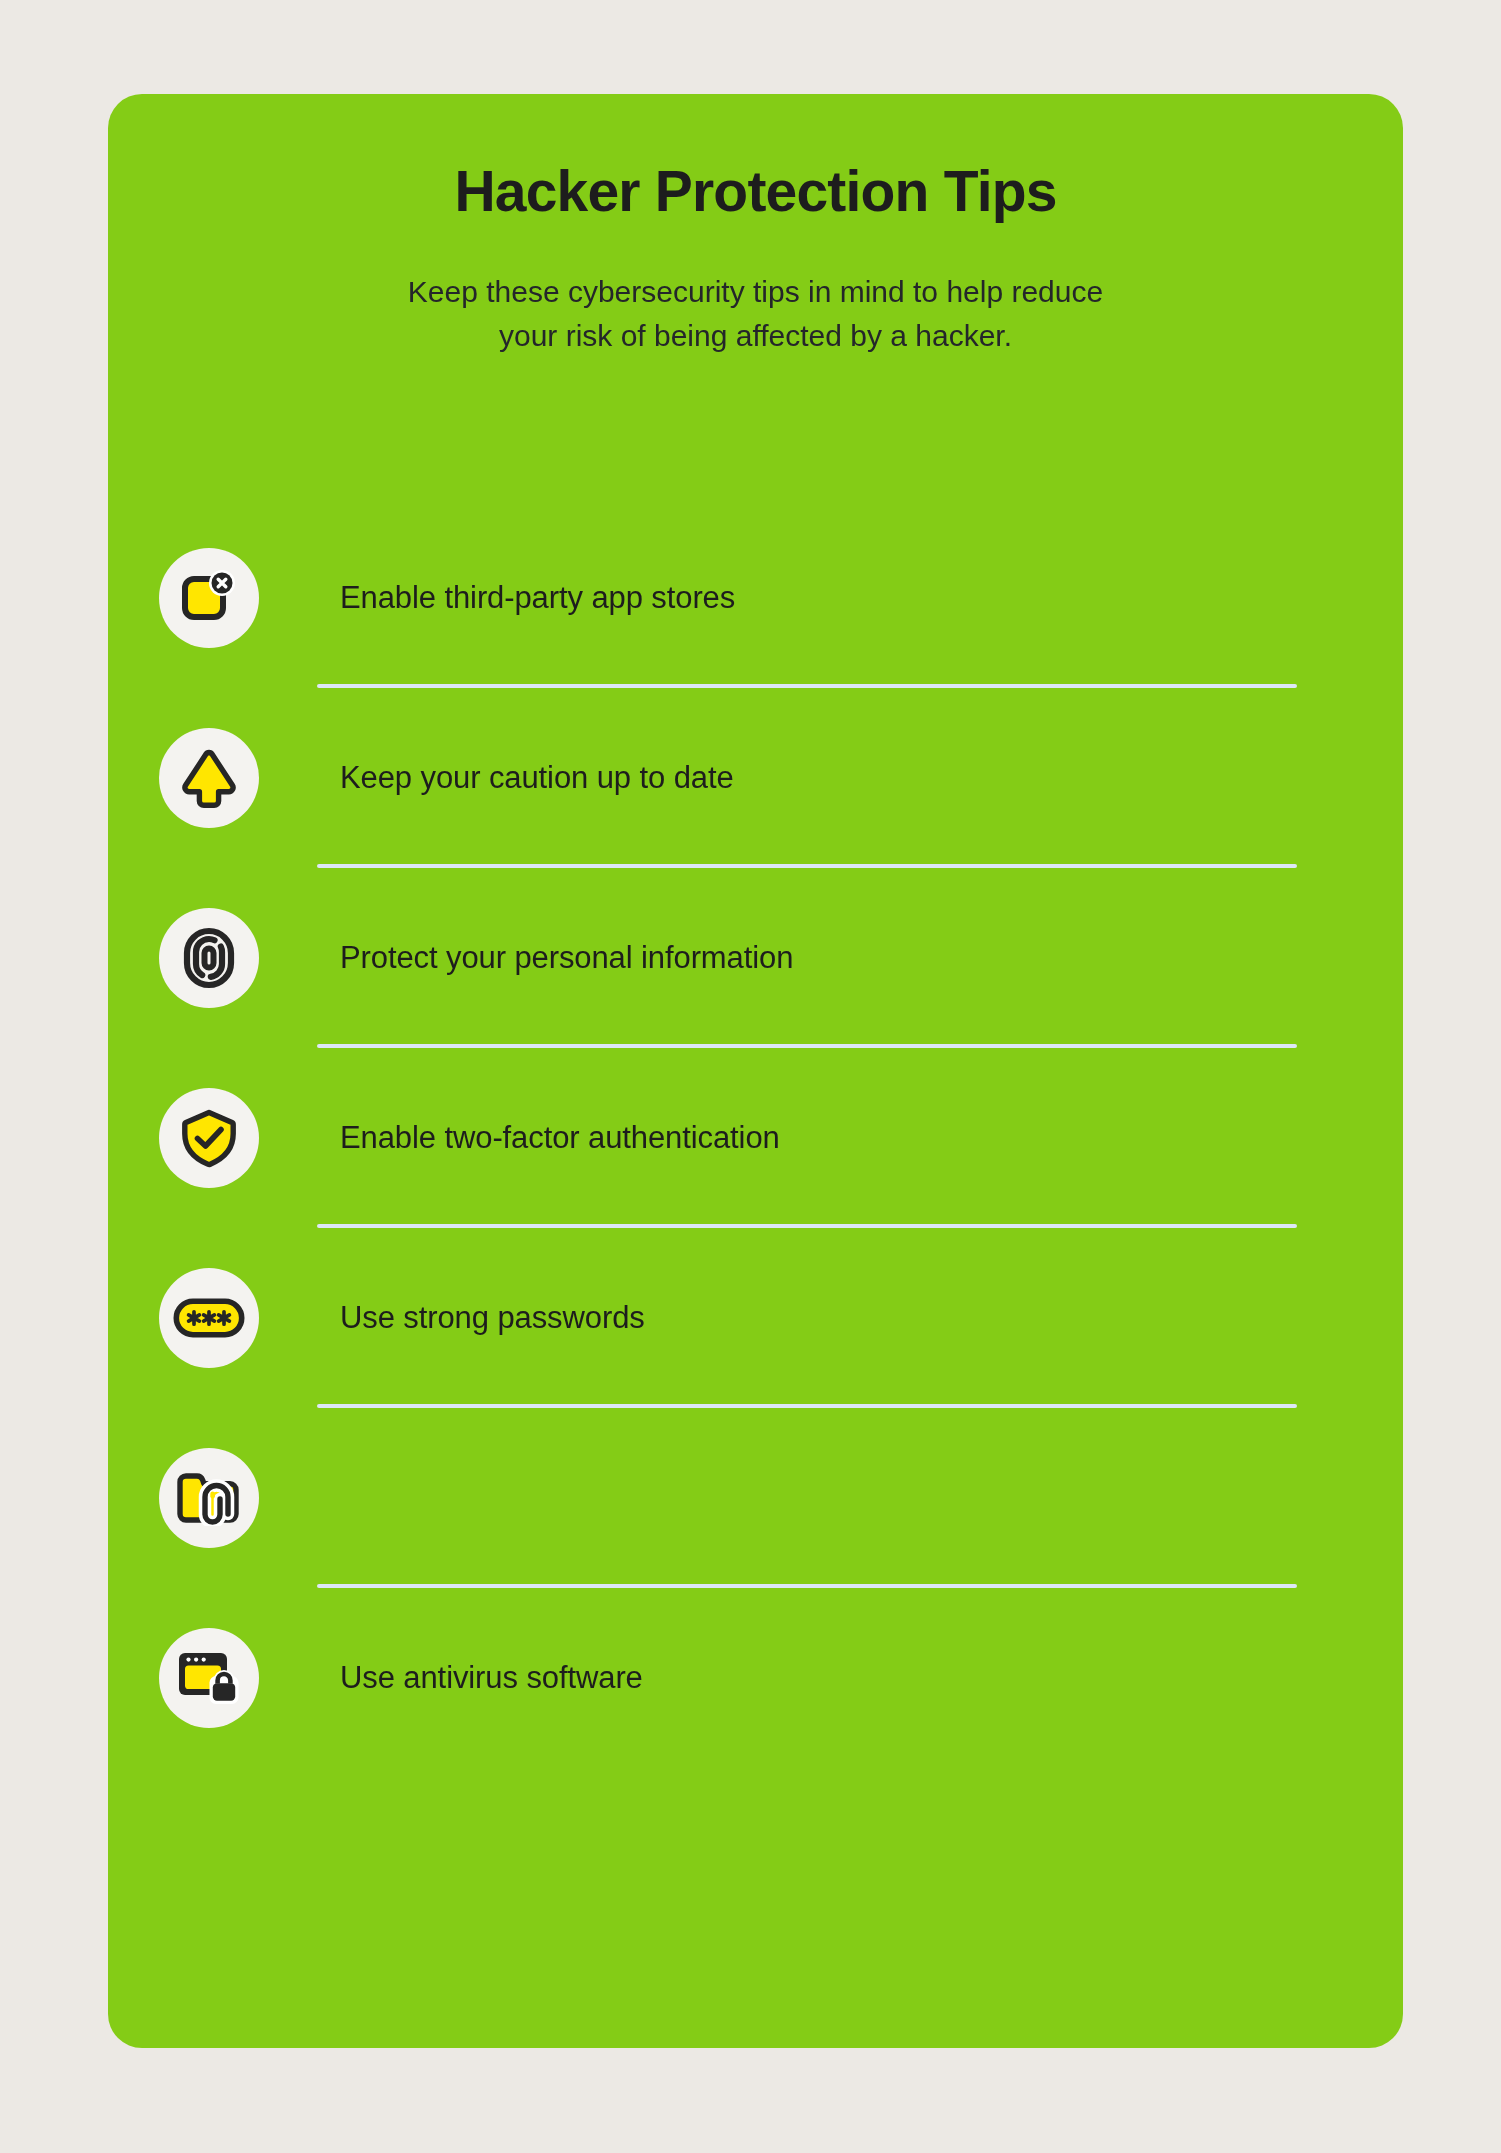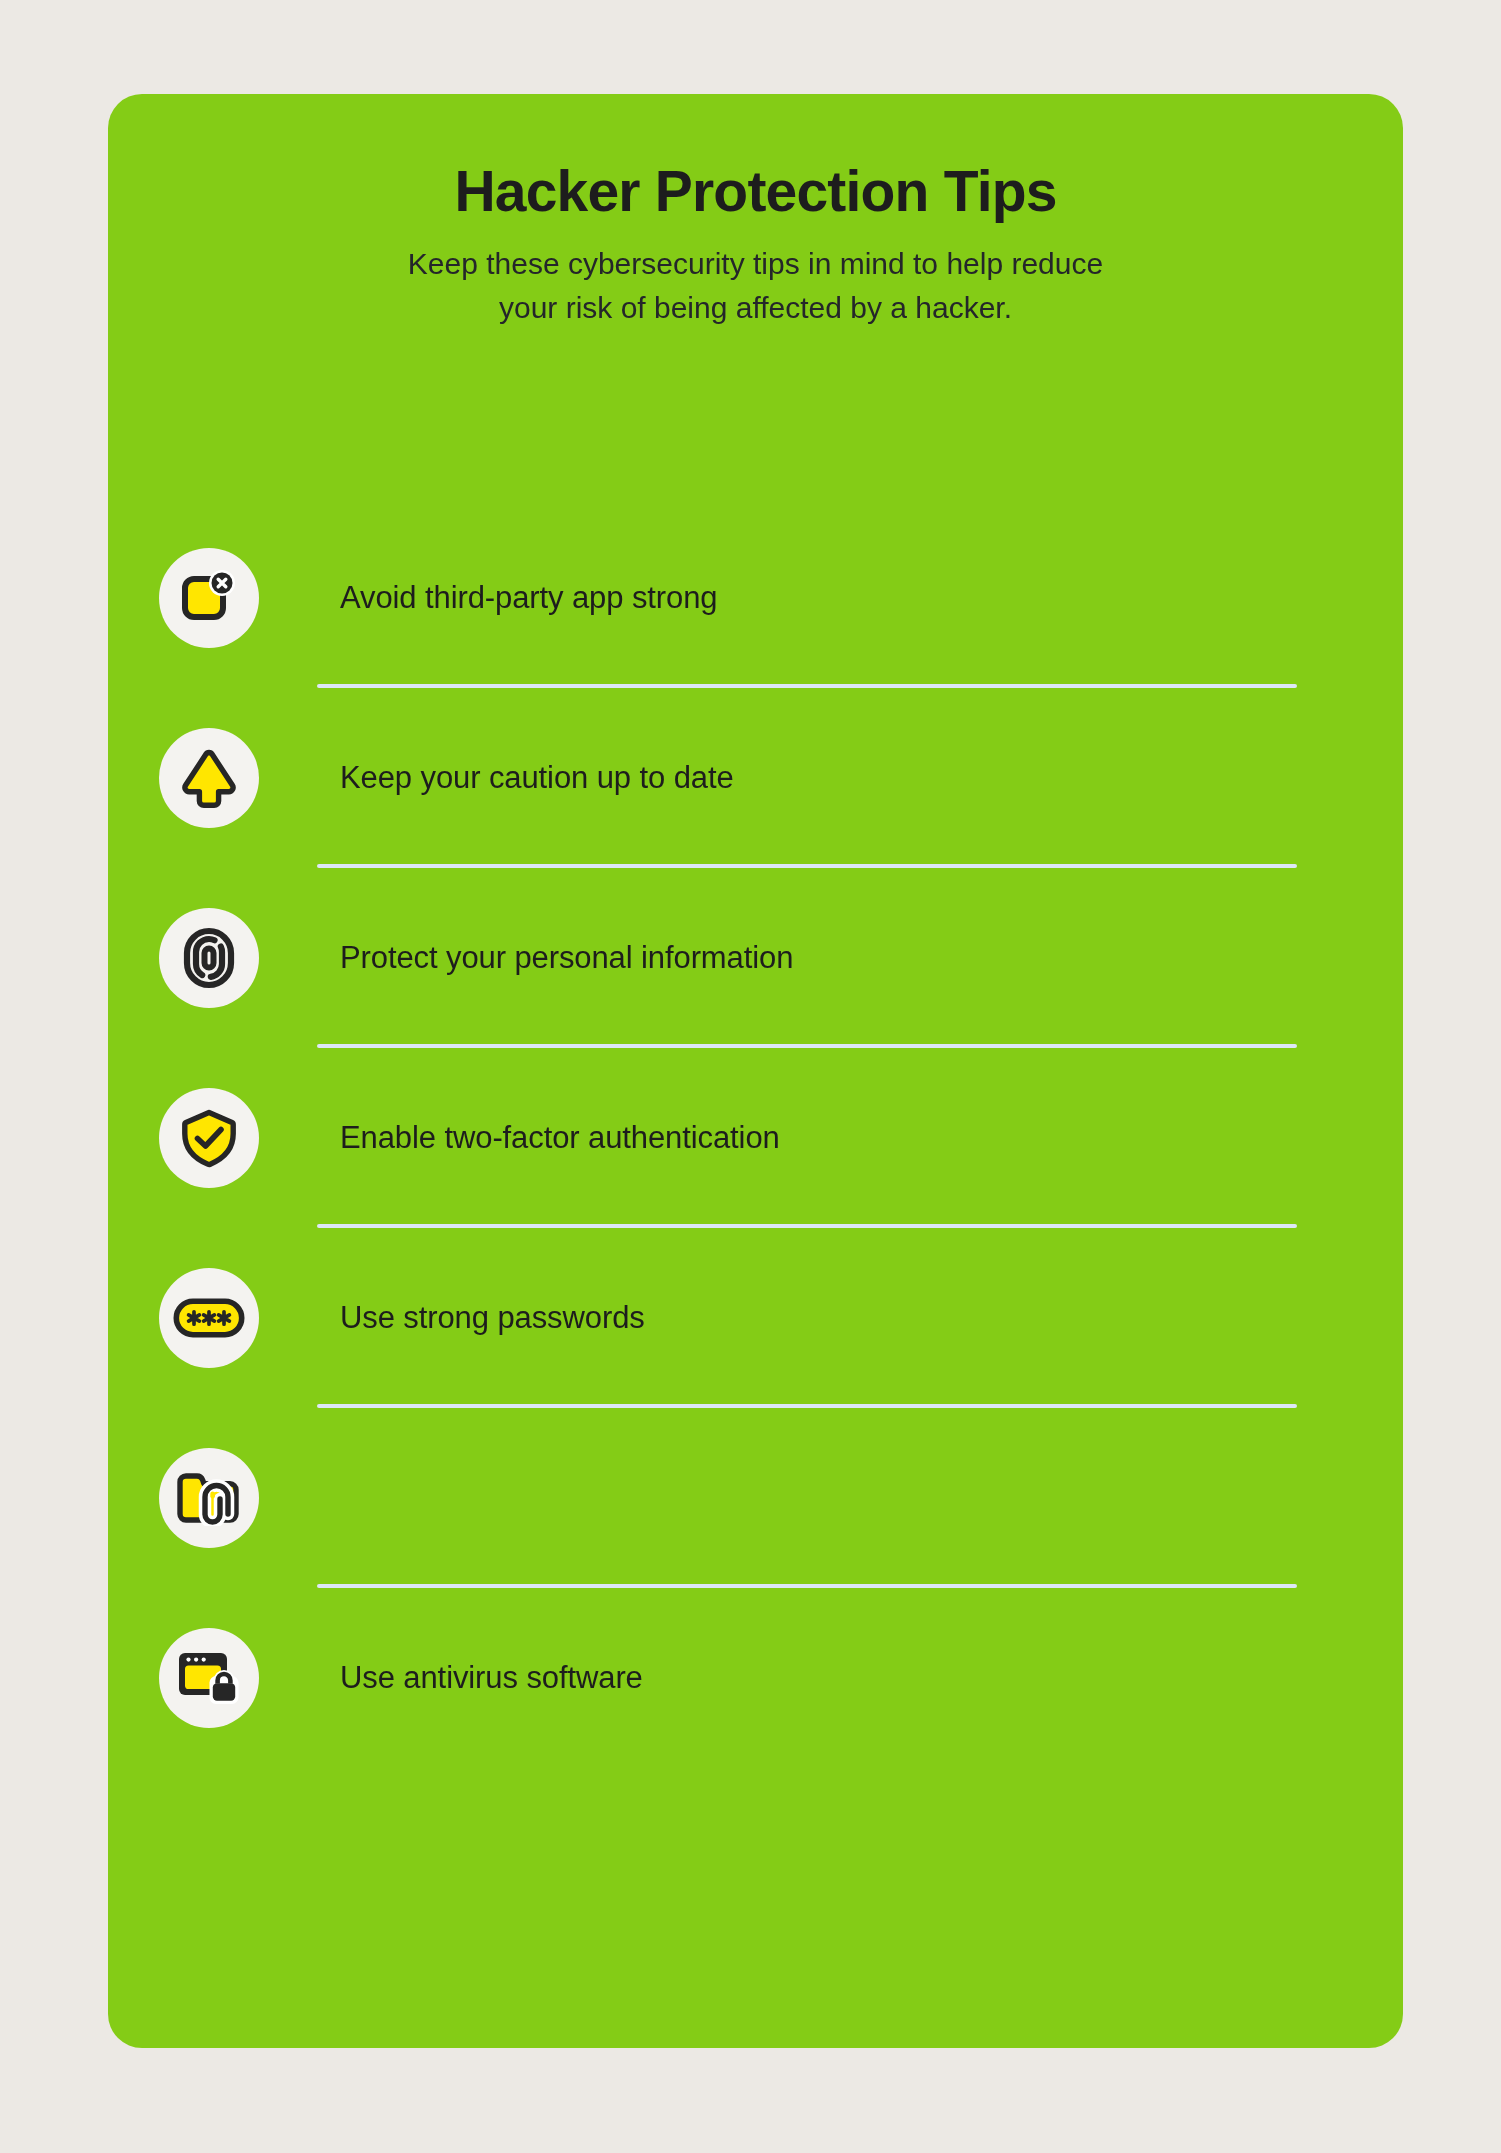--- a/index.html
+++ b/index.html
@@ -34,21 +34,21 @@
   .title {
     margin: 0;
     font-size: 57px;
     font-weight: 700;
     letter-spacing: -0.8px;
     color: #1d1d1d;
     line-height: 1.12;
   }
 
   .subtitle {
-    margin: 18px auto 0 auto;
+    margin: 46px auto 0 auto;
     width: 745px;
     font-size: 30px;
     font-weight: 400;
     color: #24262a;
     line-height: 1.46;
   }
 
   .tips-list {
     position: absolute;
     left: 0;
@@ -120,21 +120,21 @@
 
     <div class="tip-row">
       <div class="icon-badge">
         <svg width="62" height="62" viewBox="0 0 62 62">
           <rect x="7" y="12" width="38" height="38" rx="9" fill="#ffe600" stroke="#262626" stroke-width="6"></rect>
           <circle cx="44" cy="16" r="13" fill="#ffffff"></circle>
           <circle cx="44" cy="16" r="10.5" fill="#262626"></circle>
           <path d="M40.2 12.2 L47.8 19.8 M47.8 12.2 L40.2 19.8" stroke="#ffffff" stroke-width="3.4" stroke-linecap="round"></path>
         </svg>
       </div>
-      <div class="tip-label">Avoid third-party app strong</div>
+      <div class="tip-label">Enable third-party app stores</div>
       <div class="tip-divider"></div>
     </div>
 
 
     <div class="tip-row">
       <div class="icon-badge">
         <svg width="58" height="62" viewBox="0 0 58 62">
           <path d="M29 5.5 a3.6 3.6 0 0 1 3.1 1.8 L52.4 38.2 a4.3 4.3 0 0 1 -3.6 6.6 H38.6 v9.1 a4.4 4.4 0 0 1 -4.4 4.4 H23.8 a4.4 4.4 0 0 1 -4.4 -4.4 v-9.1 H9.2 a4.3 4.3 0 0 1 -3.6 -6.6 L25.9 7.3 A3.6 3.6 0 0 1 29 5.5 Z" fill="#ffe600" stroke="#262626" stroke-width="5.4" stroke-linejoin="round"></path>
         </svg>
       </div>

